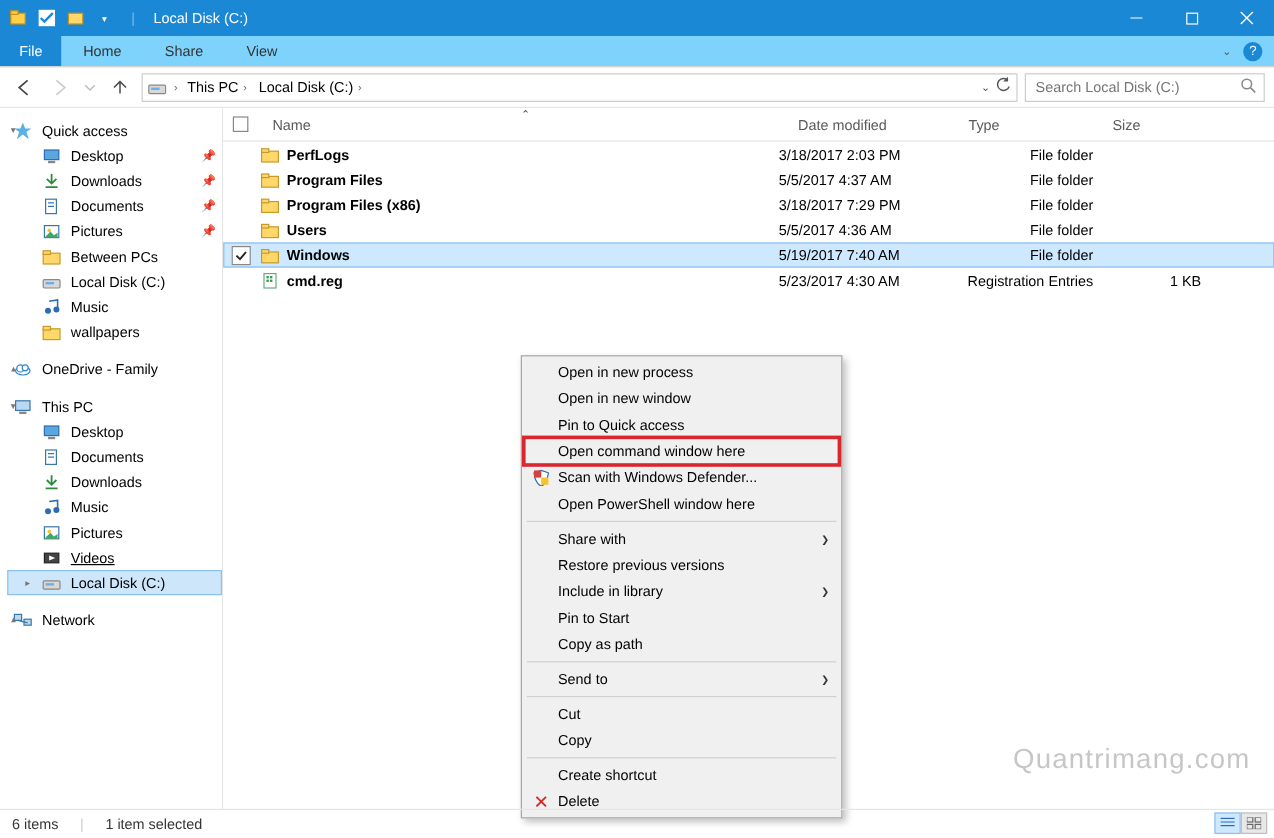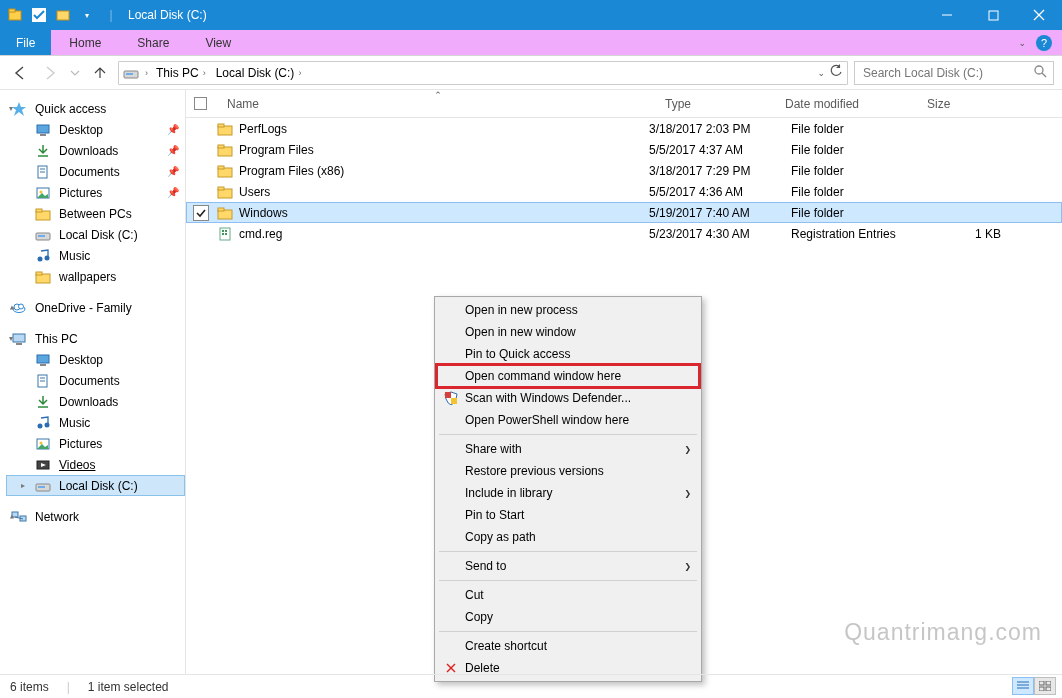--- a/index.html
+++ b/index.html
@@ -4,21 +4,21 @@
 <style>
   * { box-sizing: border-box; }
   html, body { margin:0; padding:0; width:1062px; height:698px; font-family:"Segoe UI", Arial, sans-serif; font-size:12px; background:#fff; overflow:hidden; color:#000; }
   .title-bar { height:30px; background:#1b88d6; color:#fff; display:flex; align-items:center; padding:0 0 0 6px; position:relative; }
   .title-bar .qat { display:flex; align-items:center; gap:6px; }
   .title-bar .qat span { width:18px; height:18px; display:flex; align-items:center; justify-content:center; }
   .title-text { margin-left:8px; font-size:12px; color:#fff; }
   .win-controls { position:absolute; right:0; top:0; display:flex; height:30px; }
   .win-controls div { width:46px; height:30px; display:flex; align-items:center; justify-content:center; color:#fff; font-size:13px; }
   .win-controls .close { }
-  .ribbon-tabs { height:26px; display:flex; align-items:stretch; border-bottom:1px solid #d4d4d4; background:#f0abfc;justify-content:center; }
+  .ribbon-tabs { height:26px; display:flex; align-items:stretch; border-bottom:1px solid #d4d4d4; background:#7dd3fc;justify-content:center; }
   .ribbon-tabs .file { background:#1b88d6; color:#fff; padding:3px 16px 3px 16px; font-size:12px; display:flex; align-items:center; }
   .ribbon-tabs .tab { padding:3px 18px; display:flex; align-items:center; color:#333; }
   .ribbon-right { margin-left:auto; display:flex; align-items:center; gap:10px; padding-right:10px; }
   .help-icon { width:16px; height:16px; border-radius:50%; background:#1b88d6; color:#fff; font-size:11px; display:flex; align-items:center; justify-content:center; }
   .nav-bar { height:34px; border-bottom:1px solid #e5e5e5; display:flex; align-items:center; padding: 0 8px 0 8px; gap:6px; }
   .nav-btn { width:24px; height:24px; display:flex; align-items:center; justify-content:center; color:#555; }
   .nav-btn.disabled { color:#bbb; }
   .addr { flex:1; height:24px; border:1px solid #ccc; border-radius:1px; display:flex; align-items:center; padding:0 4px; gap:6px; background:#fff; }
   .addr .crumb { display:flex; align-items:center; gap:2px; padding:0 2px; }
   .crumb .ch { color:#666; font-size:9px; margin-left:2px; }
@@ -42,23 +42,23 @@
   .col-type { width:120px; }
   .col-size { width:100px; }
   .sort-ind { position:absolute; top:0px; left:50%; transform:translateX(-50%); color:#555; font-size:9px; }
   .row { height:21px; display:flex; align-items:center; padding-left:6px; border:1px solid transparent; }
   .row .cb { width:16px; height:16px; margin-right:8px; display:flex; align-items:center; justify-content:center; border:1px solid transparent; }
   .row.sel { background:#cde8ff; border:1px solid #8dbff2; }
   .row.sel .cb { border:1px solid #888; background:#fff; }
   .row .ic { margin-right:6px; }
   .row .name { width:410px; }
   .row .date { width:142px; }
-  .row .type { width:120px; }
+  .row .type { width:120px;text-align:right; }
   .row .size { width:100px; text-align:right; padding-right:10px; }
-  .row .truncate { white-space:nowrap; }
+  .row .truncate { white-space:nowrap;font-weight:bold; }
   .context-menu { position:absolute; left:248px; top:206px; width:268px; background:#f0f0f0; border:1px solid #a8a8a8; box-shadow:3px 3px 6px rgba(0,0,0,0.25); padding:2px; font-size:12px; }
   .cm-item { height:22px; display:flex; align-items:center; padding:0 8px 0 28px; position:relative; color:#000; }
   .cm-item.bold { font-weight:700; }
   .cm-item .arrow { margin-left:auto; color:#333; font-size:11px; font-family: monospace; }
   .cm-sep { height:1px; background:#d0d0d0; margin:3px 2px; }
   .cm-item .cmic { position:absolute; left:6px; width:16px; height:16px; display:flex; align-items:center; justify-content:center; }
   .cm-highlighted { outline:3px solid #d9262f; outline-offset:-1px; }
   .status-bar { height:24px; border-top:1px solid #e5e5e5; display:flex; align-items:center; padding:0 10px; gap:18px; font-size:12px; color:#333; position:relative; }
   .status-bar .sep { color:#ccc; }
   .view-toggle { position:absolute; right:6px; top:2px; display:flex; gap:0px; }
@@ -386,22 +386,22 @@
     </div>
   </div>
 
   <div class="main">
     <div class="col-header">
       <span class="cb-head"></span>
       <div class="col col-name">
         <span>Name</span>
         <span class="sort-ind">⌃</span>
       </div>
+      <div class="col col-date">Date modified</div>
       <div class="col col-type">Type</div>
-      <div class="col col-date">Date modified</div>
       <div class="col col-size">Size</div>
     </div>
     <div id="file-rows">
         <div class="row">
           <span class="cb"></span>
           <span class="ic">
             <svg width="16" height="16">
               <rect x="1" y="5" width="14" height="9" fill="#ffd869" stroke="#c79a2a"></rect>
               <rect x="1" y="3" width="6" height="3" fill="#ffd869" stroke="#c79a2a"></rect>
             </svg>

